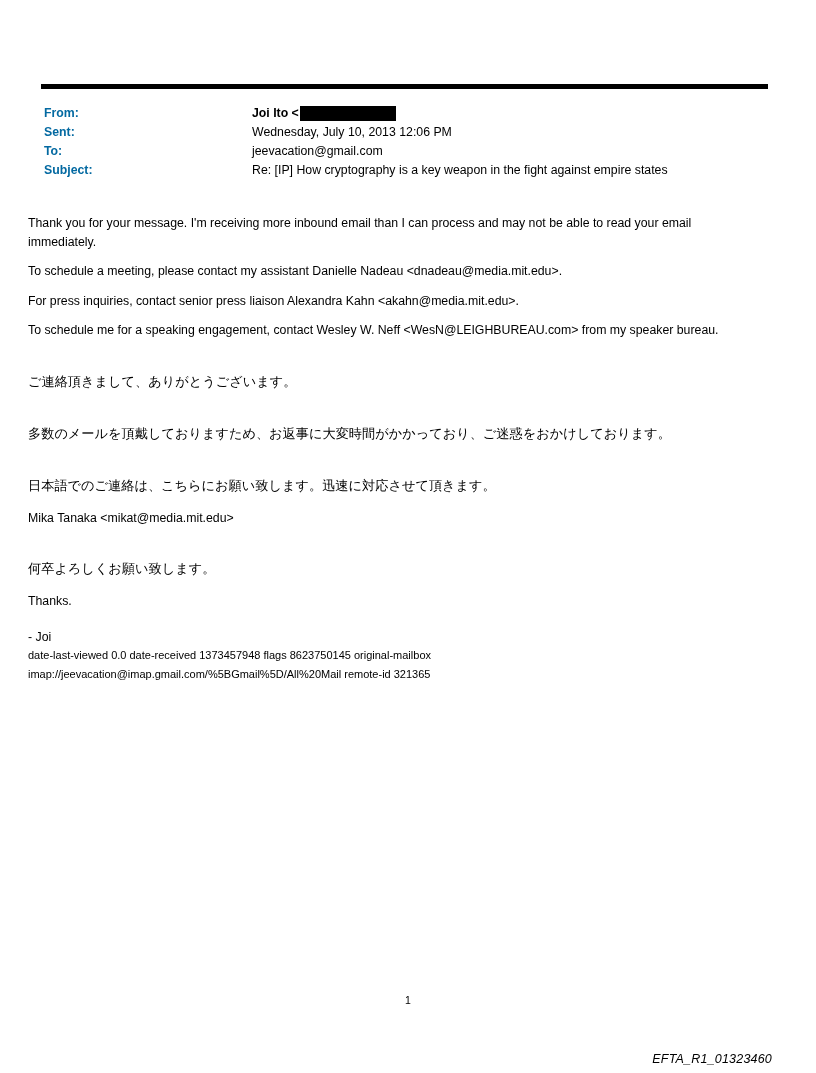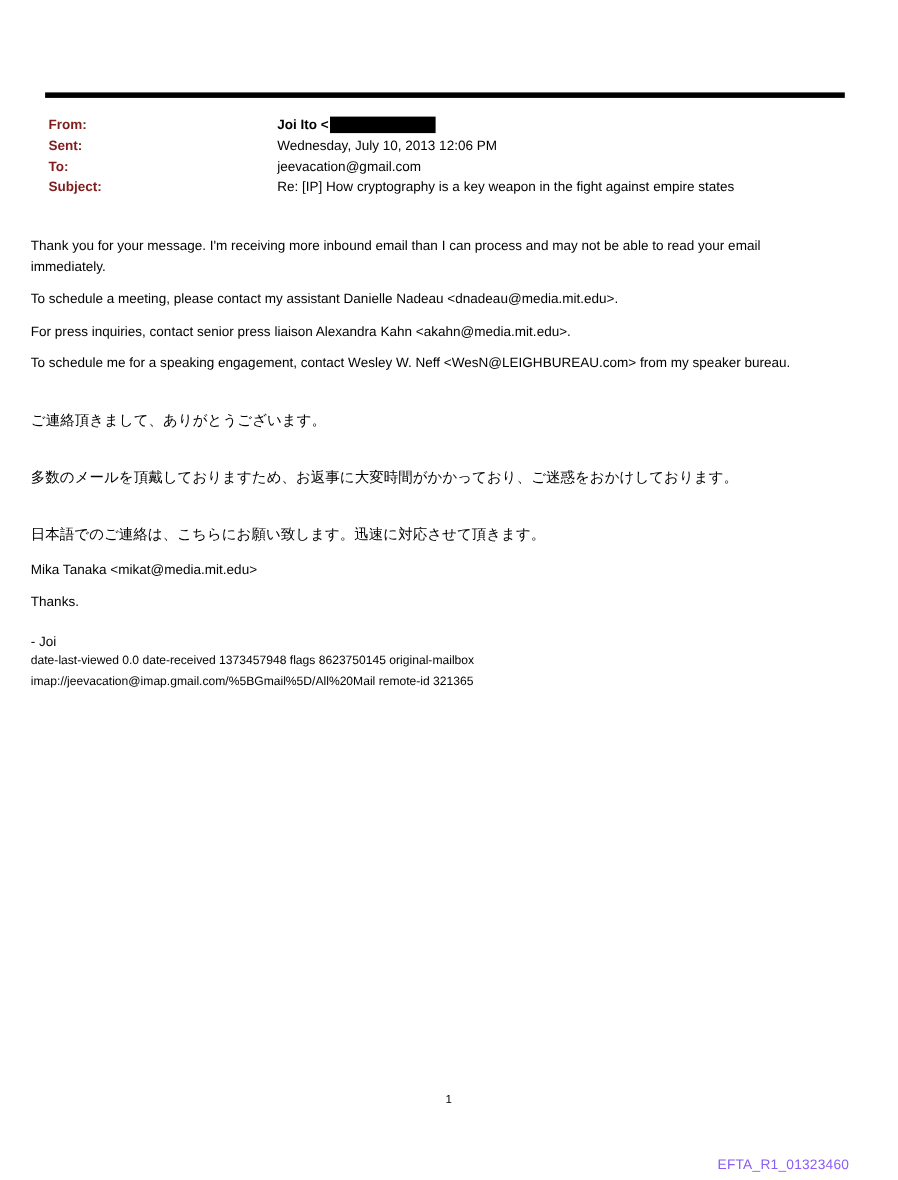--- a/index.html
+++ b/index.html
@@ -43,21 +43,21 @@
     display: flex;
     align-items: flex-start;
     margin-bottom: 4px;
     font-size: 12.3px;
     line-height: 15px;
   }
   .hdr-label {
     width: 208px;
     flex: 0 0 208px;
     font-weight: bold;
-    color: #7f1d1d;
+    color: #0369a1;
   }
   .hdr-value {
     flex: 1 1 auto;
     color: #000;
     position: relative;
     white-space: nowrap;
   }
   .redaction-line {
     display: inline-flex;
     align-items: center;
@@ -114,21 +114,22 @@
     font-size: 10.5px;
     color: #000;
   }
 
   .bates {
     position: absolute;
     right: 44px;
     top: 1052px;
     font-size: 12.5px;
     letter-spacing: 0.2px;
-    color: #8b5cf6;
+    color: #000000;
+    font-style: italic;
   }
 </style>
 </head>
 <body>
 
 <div class="page">
 
   <div class="top-rule"></div>
 
   <div class="headers">
@@ -160,20 +161,21 @@
 
   <div class="body-copy">
     <p class="para">Thank you for your message. I'm receiving more inbound email than I can process and may not be able to read your email immediately.</p>
     <p class="para">To schedule a meeting, please contact my assistant Danielle Nadeau &lt;dnadeau@media.mit.edu&gt;.</p>
     <p class="para">For press inquiries, contact senior press liaison Alexandra Kahn &lt;akahn@media.mit.edu&gt;.</p>
     <p class="para">To schedule me for a speaking engagement, contact Wesley W. Neff &lt;WesN@LEIGHBUREAU.com&gt; from my speaker bureau.</p>
     <p class="para jp">ご連絡頂きまして、ありがとうございます。</p>
     <p class="para jp">多数のメールを頂戴しておりますため、お返事に大変時間がかかっており、ご迷惑をおかけしております。</p>
     <p class="para jp">日本語でのご連絡は、こちらにお願い致します。迅速に対応させて頂きます。</p>
     <p class="para sig">Mika Tanaka &lt;mikat@media.mit.edu&gt;</p>
+    <p class="para jp">何卒よろしくお願い致します。</p>
     <p class="para">Thanks.</p>
     <p class="para tight gap-before">- Joi</p>
     <p class="meta-block">date-last-viewed 0.0 date-received 1373457948 flags 8623750145 original-mailbox</p>
     <p class="meta-block">imap://jeevacation@imap.gmail.com/%5BGmail%5D/All%20Mail remote-id 321365</p>
   </div>
 
   <div class="page-number">1</div>
 
   <div class="bates">EFTA_R1_01323460</div>
 

